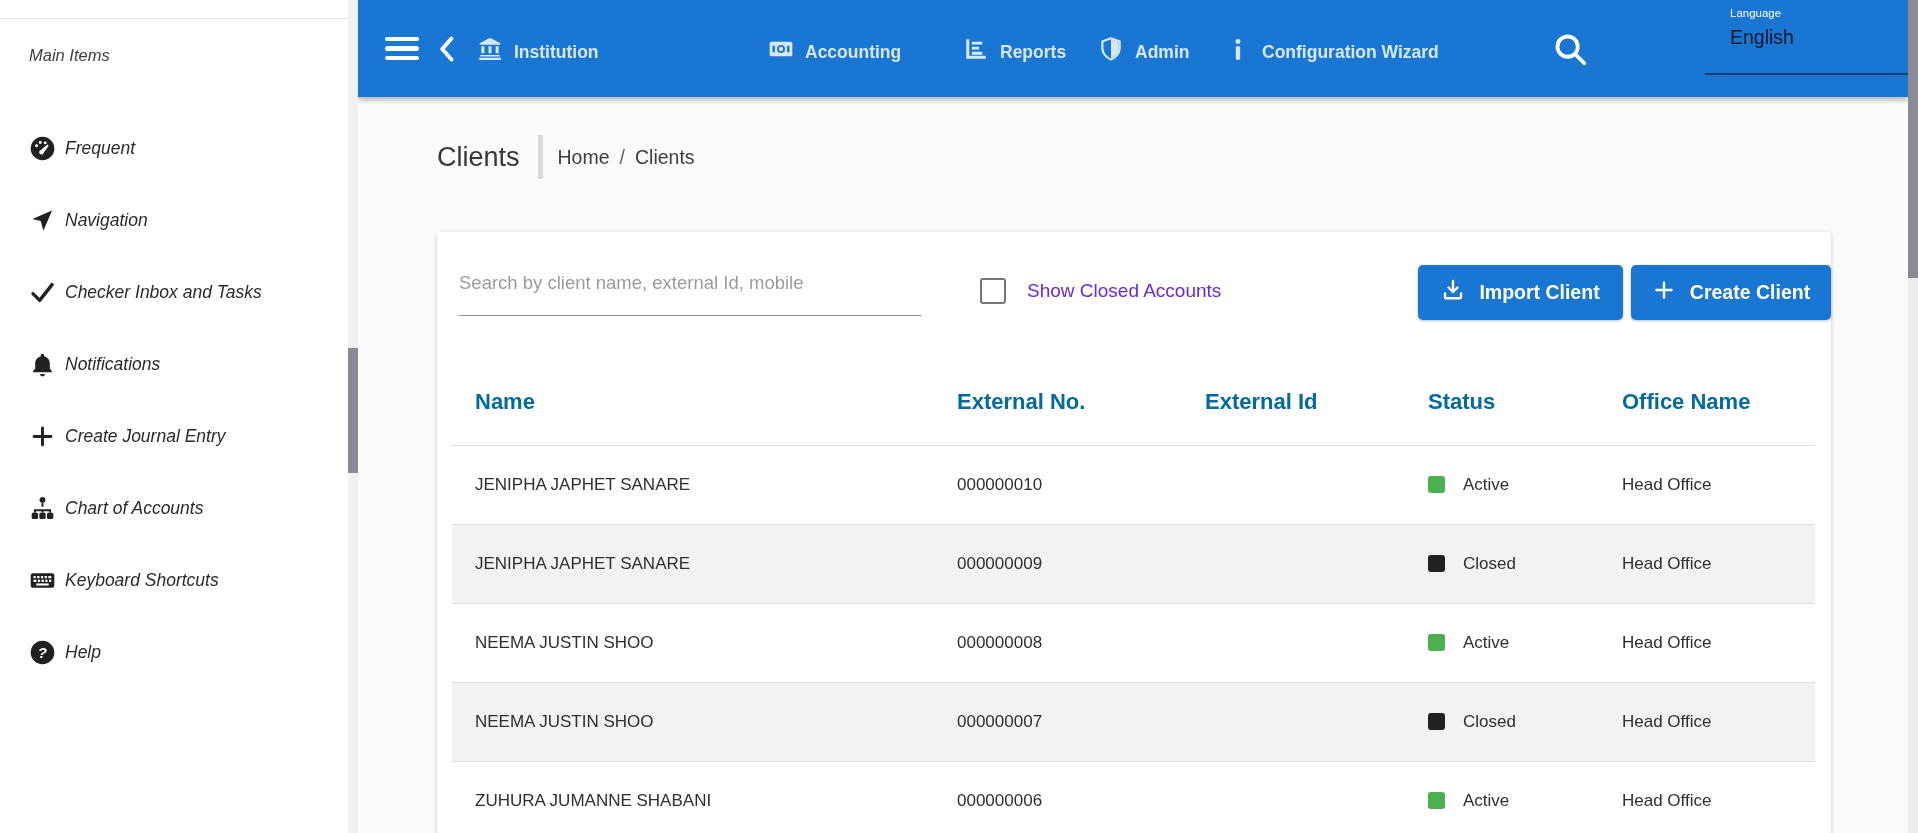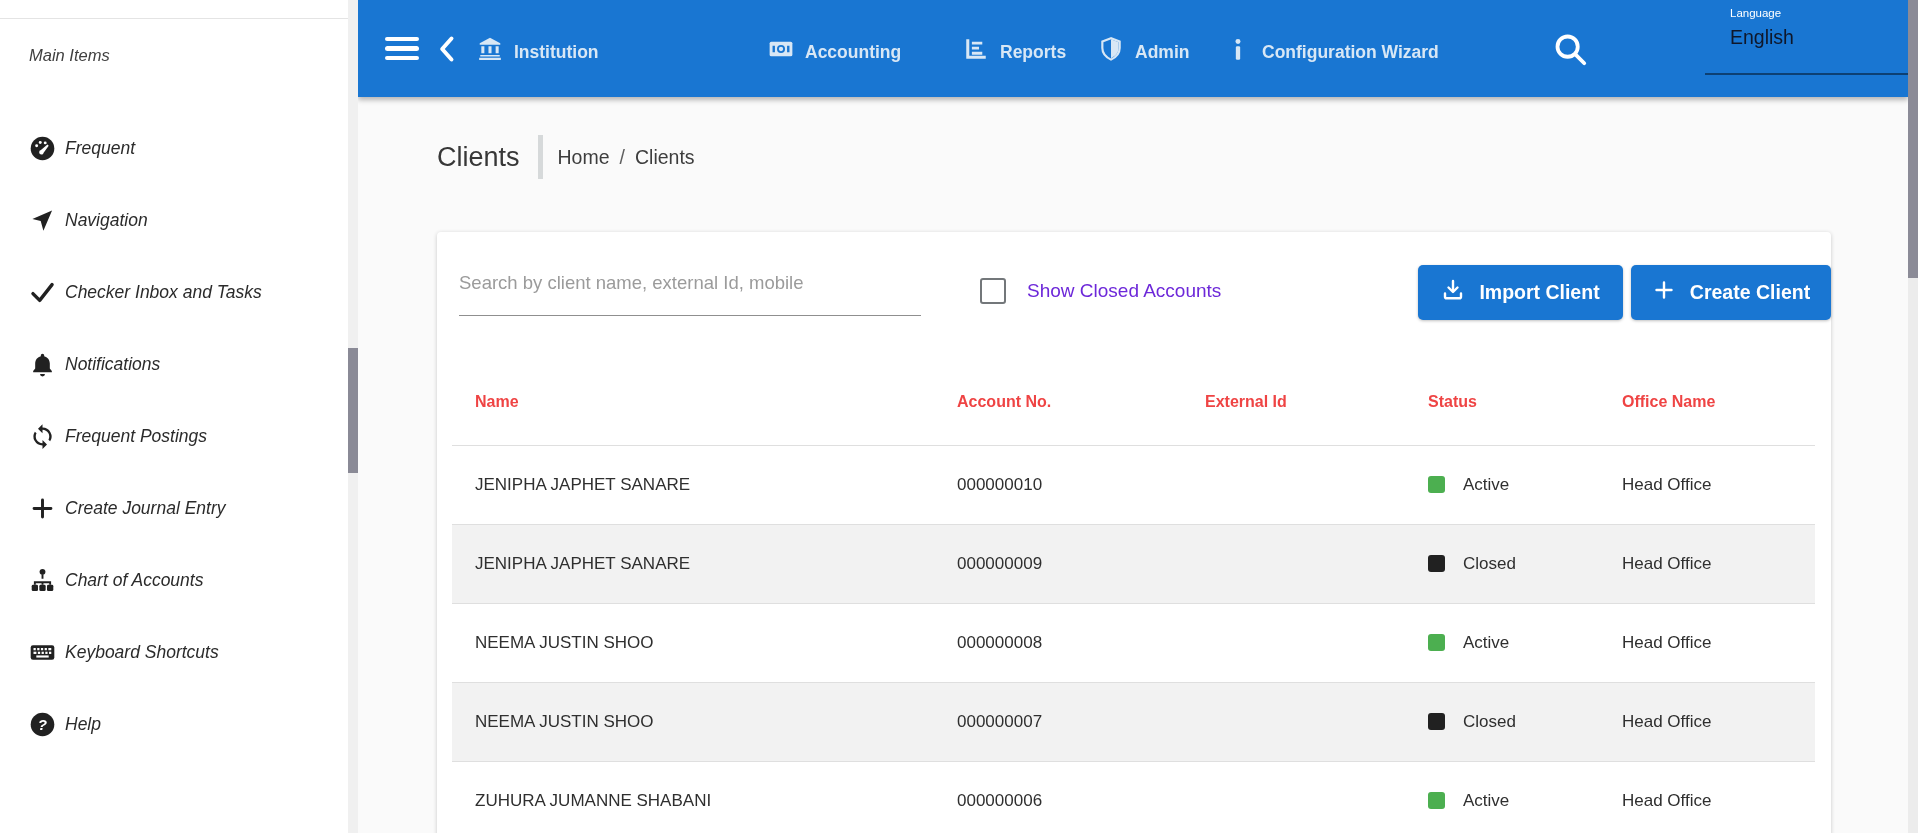--- a/index.html
+++ b/index.html
@@ -61,21 +61,21 @@
   .checkbox-label { position:absolute; left:590px; top:46px; height:26px; display:flex; align-items:center; font-size:19px; color:#6d28d9; }
 
   .btn { position:absolute; top:33px; height:55px; background:#1976d2; border:none; border-radius:5px; color:#ffffff; font-size:19.5px; font-weight:600; display:flex; align-items:center; justify-content:center; gap:14px; cursor:pointer; font-family:"Liberation Sans", sans-serif; box-shadow:0 1px 3px rgba(0,0,0,0.25); }
   .btn svg { width:24px; height:24px; }
   .btn-import { left:981px; width:205px; }
   .btn-create { left:1194px; width:200px; }
 
   .table-wrap { position:absolute; left:15px; top:128px; width:1363px; }
   table.clients { width:100%; border-collapse:collapse; table-layout:fixed; }
   table.clients thead tr { height:85px; }
-  table.clients th { text-align:left; font-size:16px; font-weight:700; color:#ef4444; border-bottom:1px solid #dfdfdf; vertical-align:middle; }
+  table.clients th { text-align:left; font-size:22px; font-weight:700; color:#0369a1; border-bottom:1px solid #dfdfdf; vertical-align:middle; }
   table.clients tbody tr { height:79px; cursor:pointer; }
   table.clients tbody tr:nth-child(even) { background:#f2f2f2; }
   table.clients tbody tr + tr { border-top:1px solid #dfdfdf; }
   table.clients td { font-size:17px; color:#2f2f2f; vertical-align:middle; white-space:nowrap; overflow:hidden; }
   th.col-name, td.col-name { padding-left:23px; }
   .status-cell { display:flex; align-items:center; gap:18px; }
   .status-square { width:17px; height:17px; border-radius:3px; flex:0 0 17px; }
 </style>
 </head>
 <body>
@@ -117,28 +117,20 @@
           <span class="s-label">Checker Inbox and Tasks</span>
         </div>
         <div class="side-item">
           <span class="s-icon">
             <svg viewBox="0 0 24 24" fill="currentColor">
               <path d="M12 2.5c.8 0 1.5.7 1.5 1.5v.6c2.9.7 5 3.3 5 6.4v4.5l1.8 2.3v1H3.7v-1l1.8-2.3V11c0-3.1 2.1-5.7 5-6.4V4c0-.8.7-1.5 1.5-1.5z"></path>
               <path d="M9.8 20.5h4.4a2.2 2.2 0 1 1-4.4 0z"></path>
             </svg>
           </span>
           <span class="s-label">Notifications</span>
-        </div>
-        <div class="side-item">
-          <span class="s-icon">
-            <svg viewBox="0 0 24 24" fill="currentColor">
-              <path d="M12 4V1L8 5l4 4V6a6 6 0 0 1 5.3 8.8l1.5 1.5A8 8 0 0 0 12 4zm0 14a6 6 0 0 1-5.3-8.8L5.2 7.7A8 8 0 0 0 12 20v3l4-4-4-4v3z"></path>
-            </svg>
-          </span>
-          <span class="s-label">Frequent Postings</span>
         </div>
         <div class="side-item">
           <span class="s-icon">
             <svg viewBox="0 0 24 24" fill="none" stroke="currentColor" stroke-width="2.6" stroke-linecap="round">
               <path d="M12 4.5v15M4.5 12h15"></path>
             </svg>
           </span>
           <span class="s-label">Create Journal Entry</span>
         </div>
         <div class="side-item">
@@ -305,21 +297,21 @@
           <colgroup>
             <col style="width:505px">
               <col style="width:248px">
               <col style="width:223px">
               <col style="width:194px">
               <col style="width:193px">
           </colgroup>
           <thead>
             <tr id="table-head-row">
                 <th class="col-name">Name</th>
-                <th class="col-account">Account No.</th>
+                <th class="col-account">External No.</th>
                 <th class="col-external">External Id</th>
                 <th class="col-status">Status</th>
                 <th class="col-office">Office Name</th>
               </tr>
           </thead>
           <tbody id="table-body">
               <tr>
                 <td class="col-name">JENIPHA JAPHET SANARE</td>
                 <td class="col-account">000000010</td>
                 <td class="col-external"></td>

